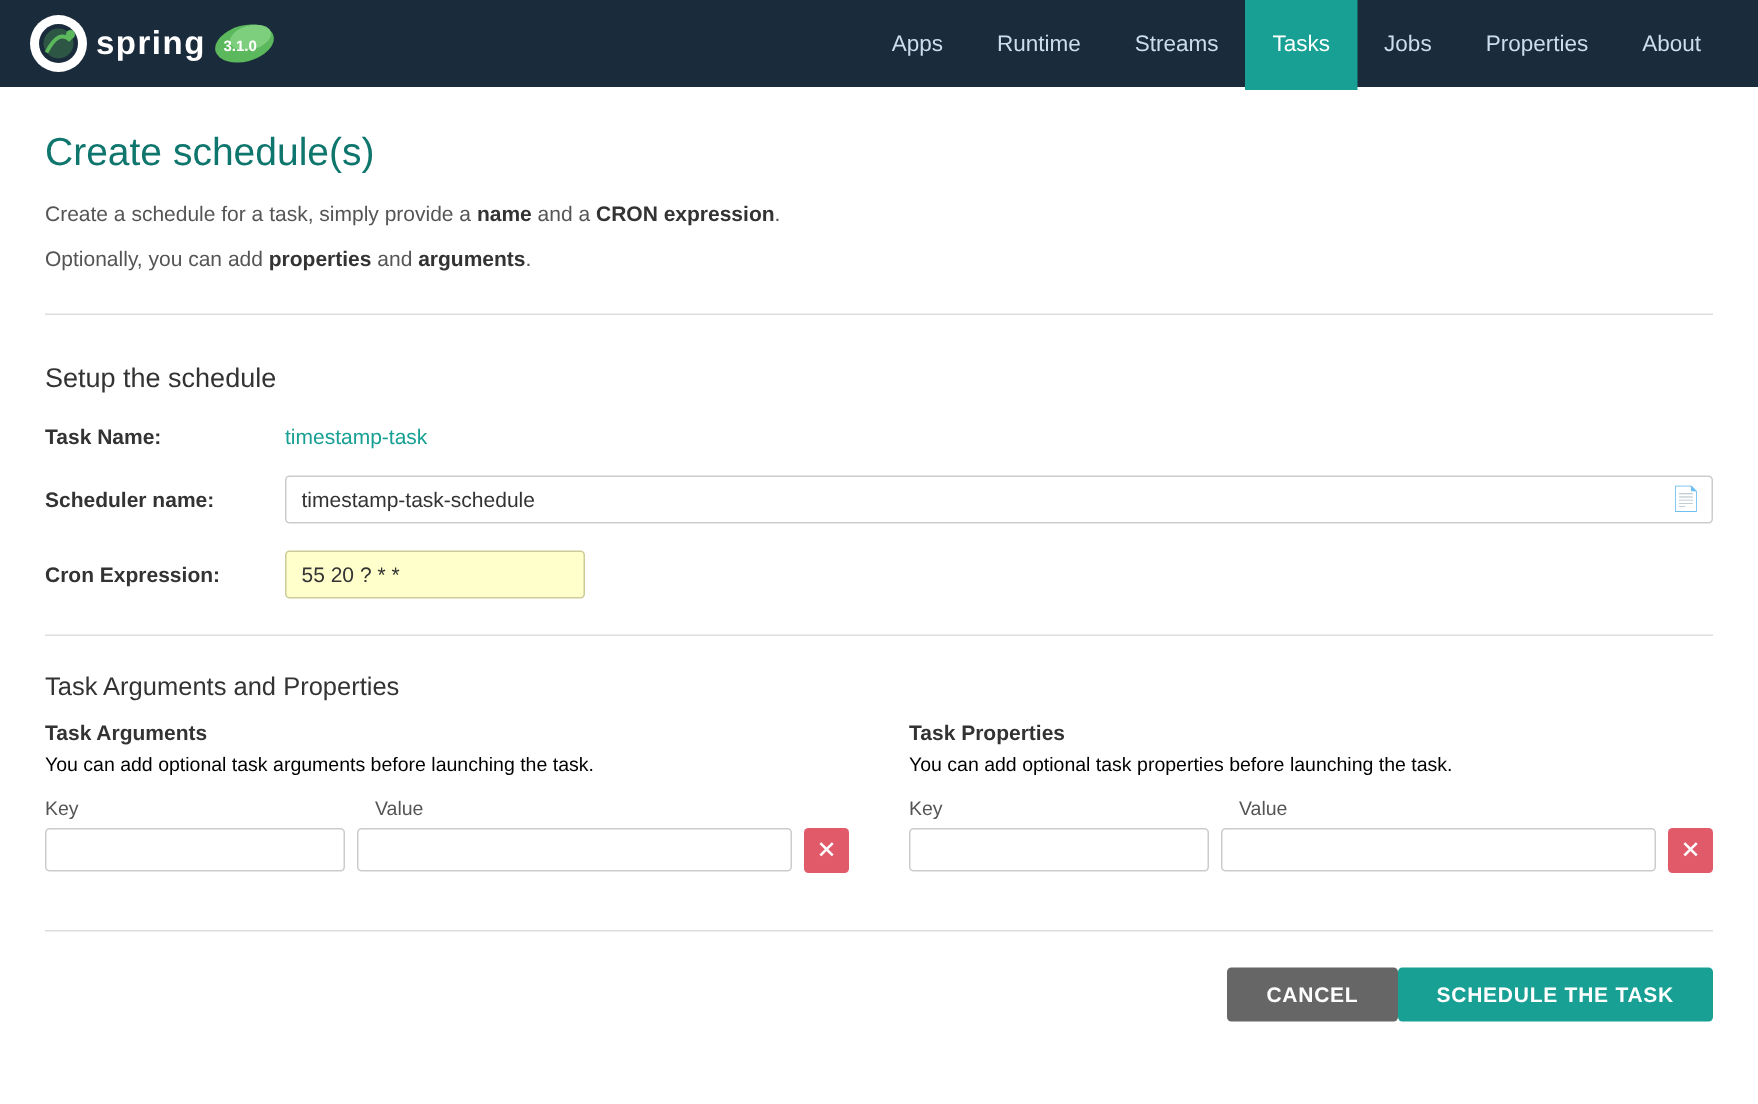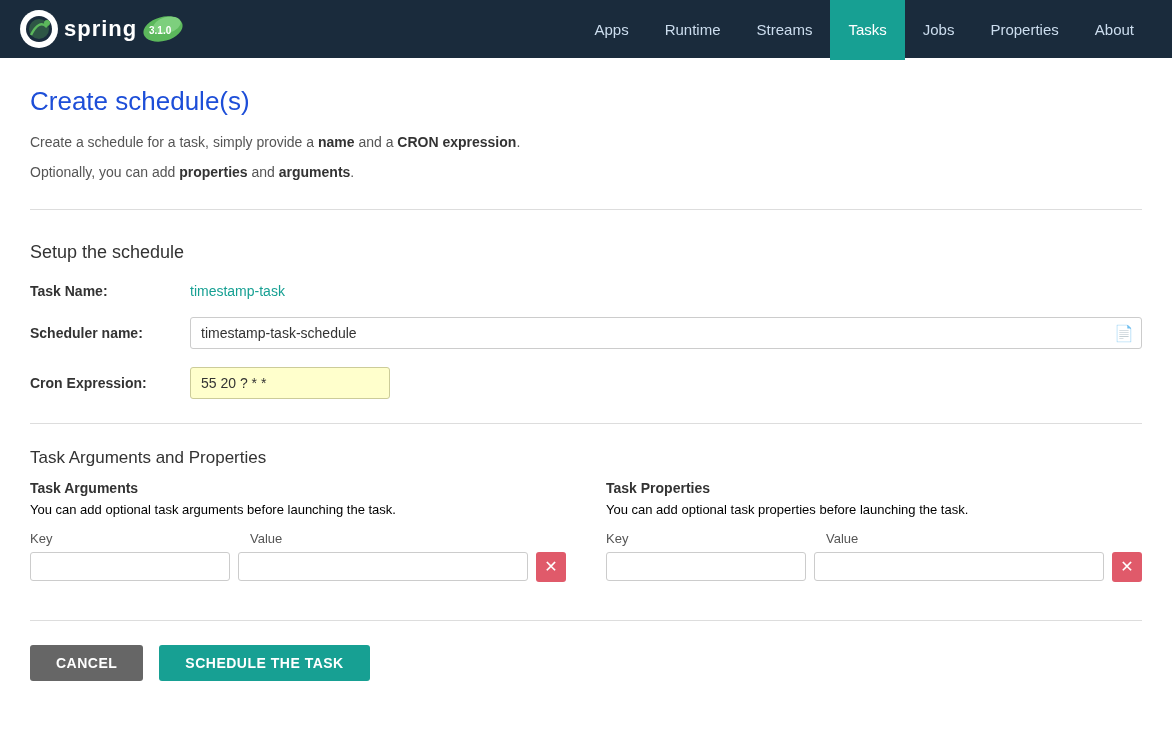--- a/index.html
+++ b/index.html
@@ -51,21 +51,21 @@
       cursor: pointer;
     }
     .nav-item.active {
       background: #17a093;
       color: #fff;
     }
 
     
     .page { padding: 28px 30px 0 30px; }
 
-    h1 { font-size: 26px; font-weight: 300; color: #1d4ed8; margin-bottom: 14px; }
+    h1 { font-size: 26px; font-weight: 300; color: #0f766e; margin-bottom: 14px; }
 
     .intro { font-size: 14px; line-height: 1.7; color: #555; margin-bottom: 6px; }
     .intro b { font-weight: bold; color: #333; }
 
     hr { border: none; border-top: 1px solid #ddd; margin: 24px 0; }
 
     h2 { font-size: 18px; font-weight: 300; color: #333; margin-bottom: 20px; margin-top: 32px; }
 
     .field-row {
       display: flex;
@@ -165,22 +165,21 @@
       justify-content: center;
       flex-shrink: 0;
     }
 
     
     .footer-bar {
       border-top: 1px solid #ddd;
       margin-top: 30px;
       padding: 24px 0;
       display: flex;
-      justify-content: flex-start;
-      gap: 16px;
+      justify-content: flex-end;
     }
     .btn-cancel {
       background: #666;
       color: #fff;
       border: none;
       border-radius: 3px;
       padding: 10px 26px;
       font-size: 14px;
       font-weight: bold;
       cursor: pointer;

